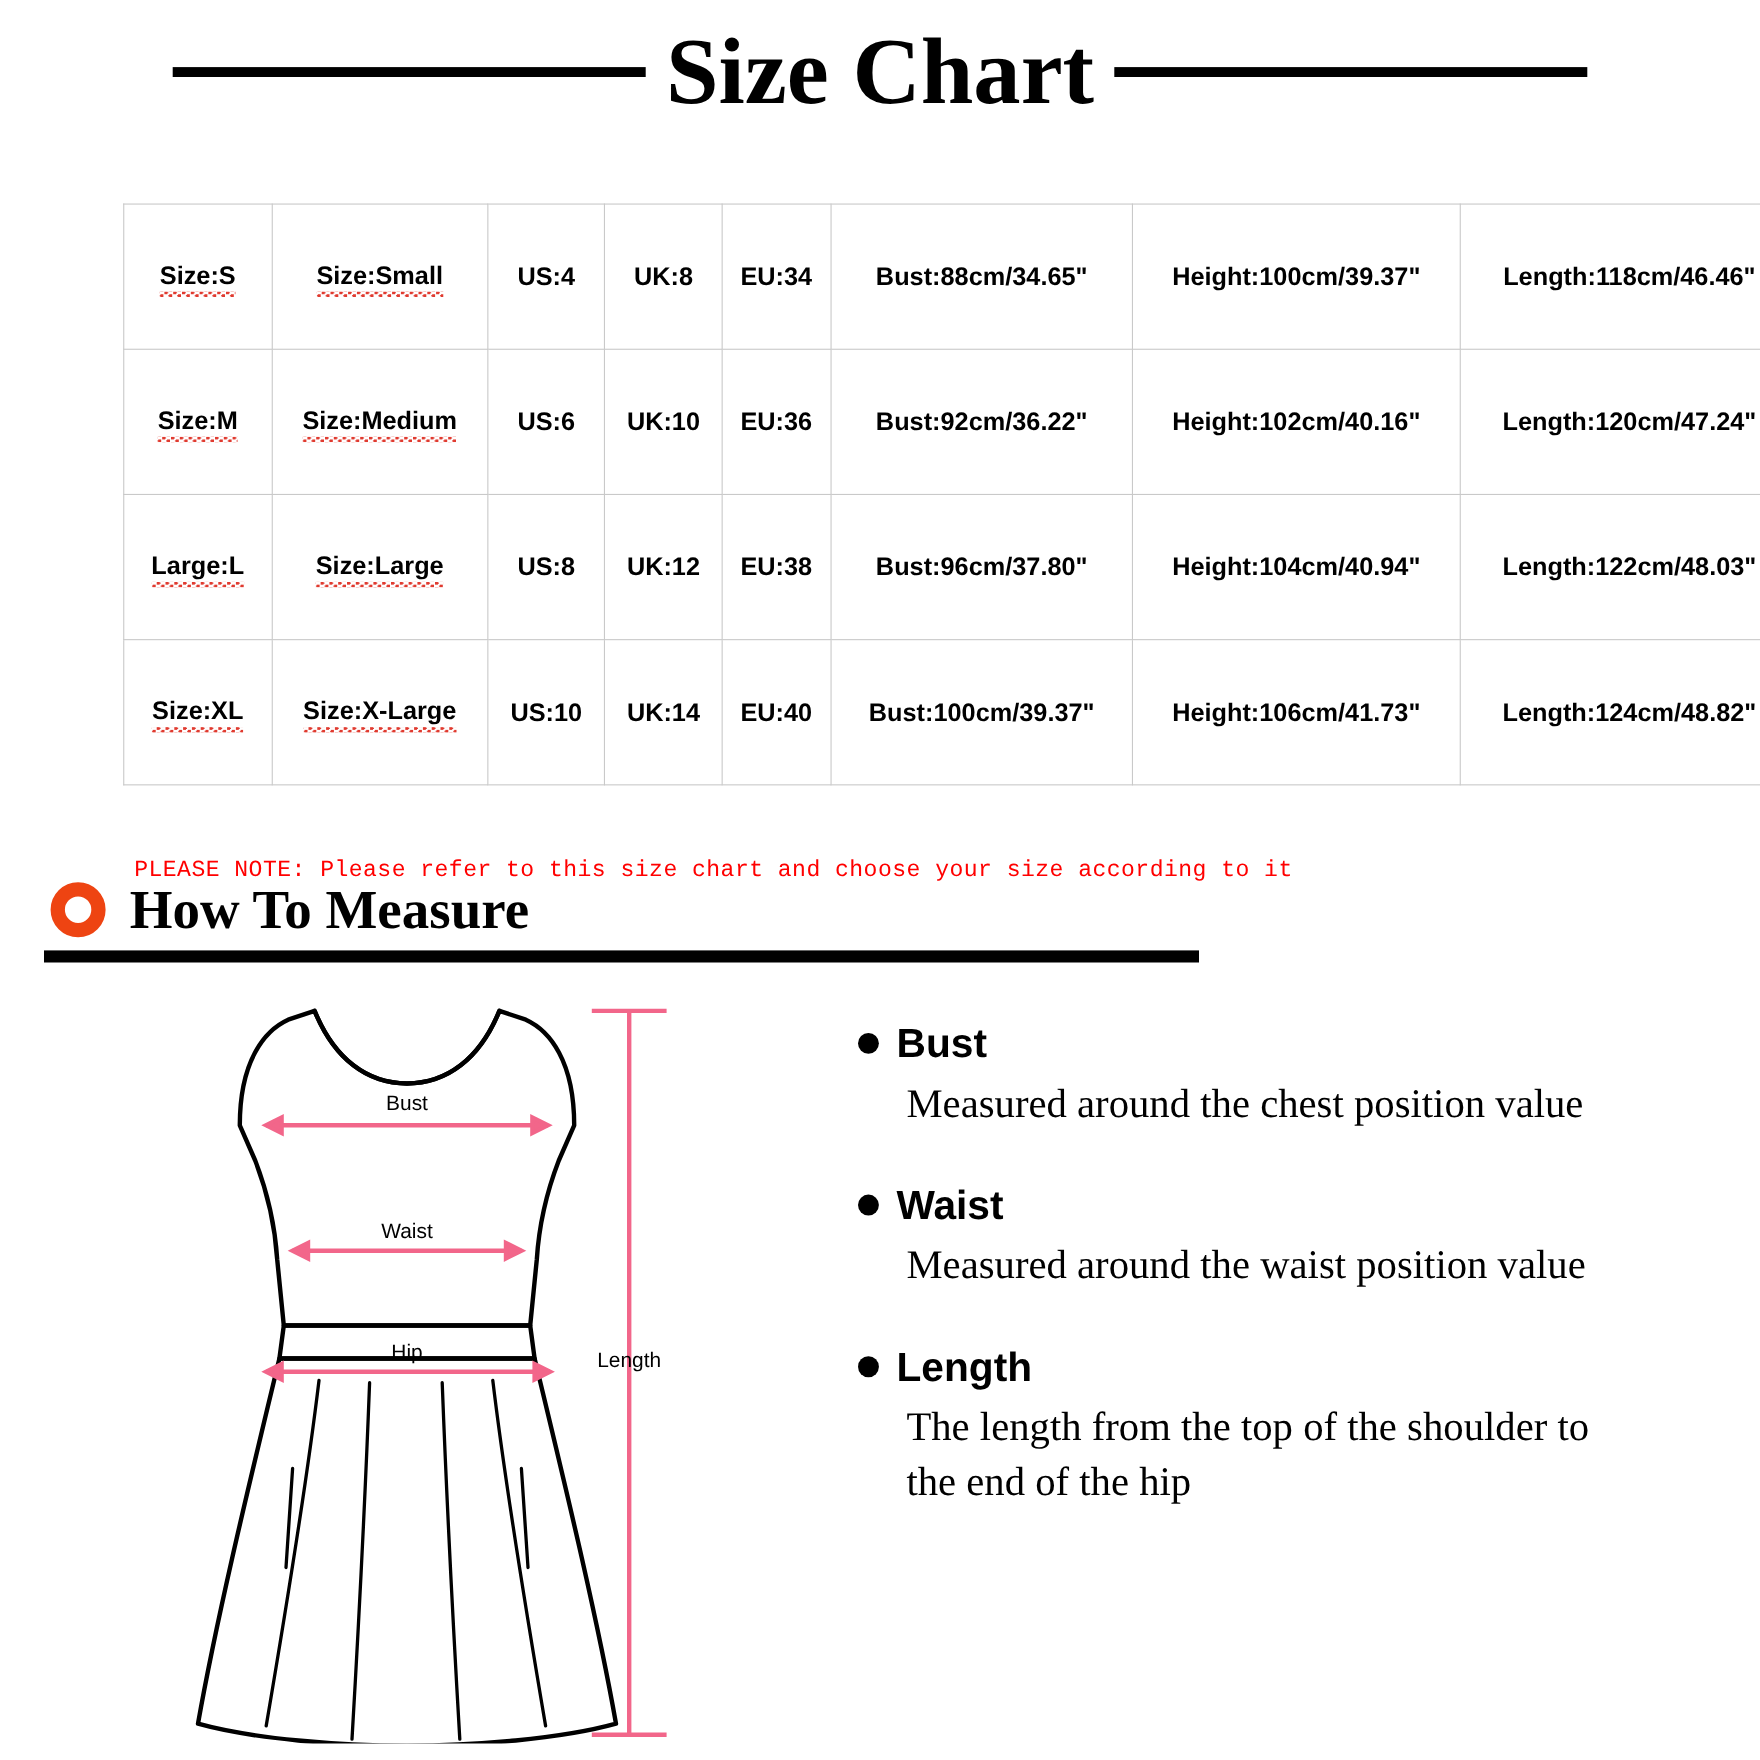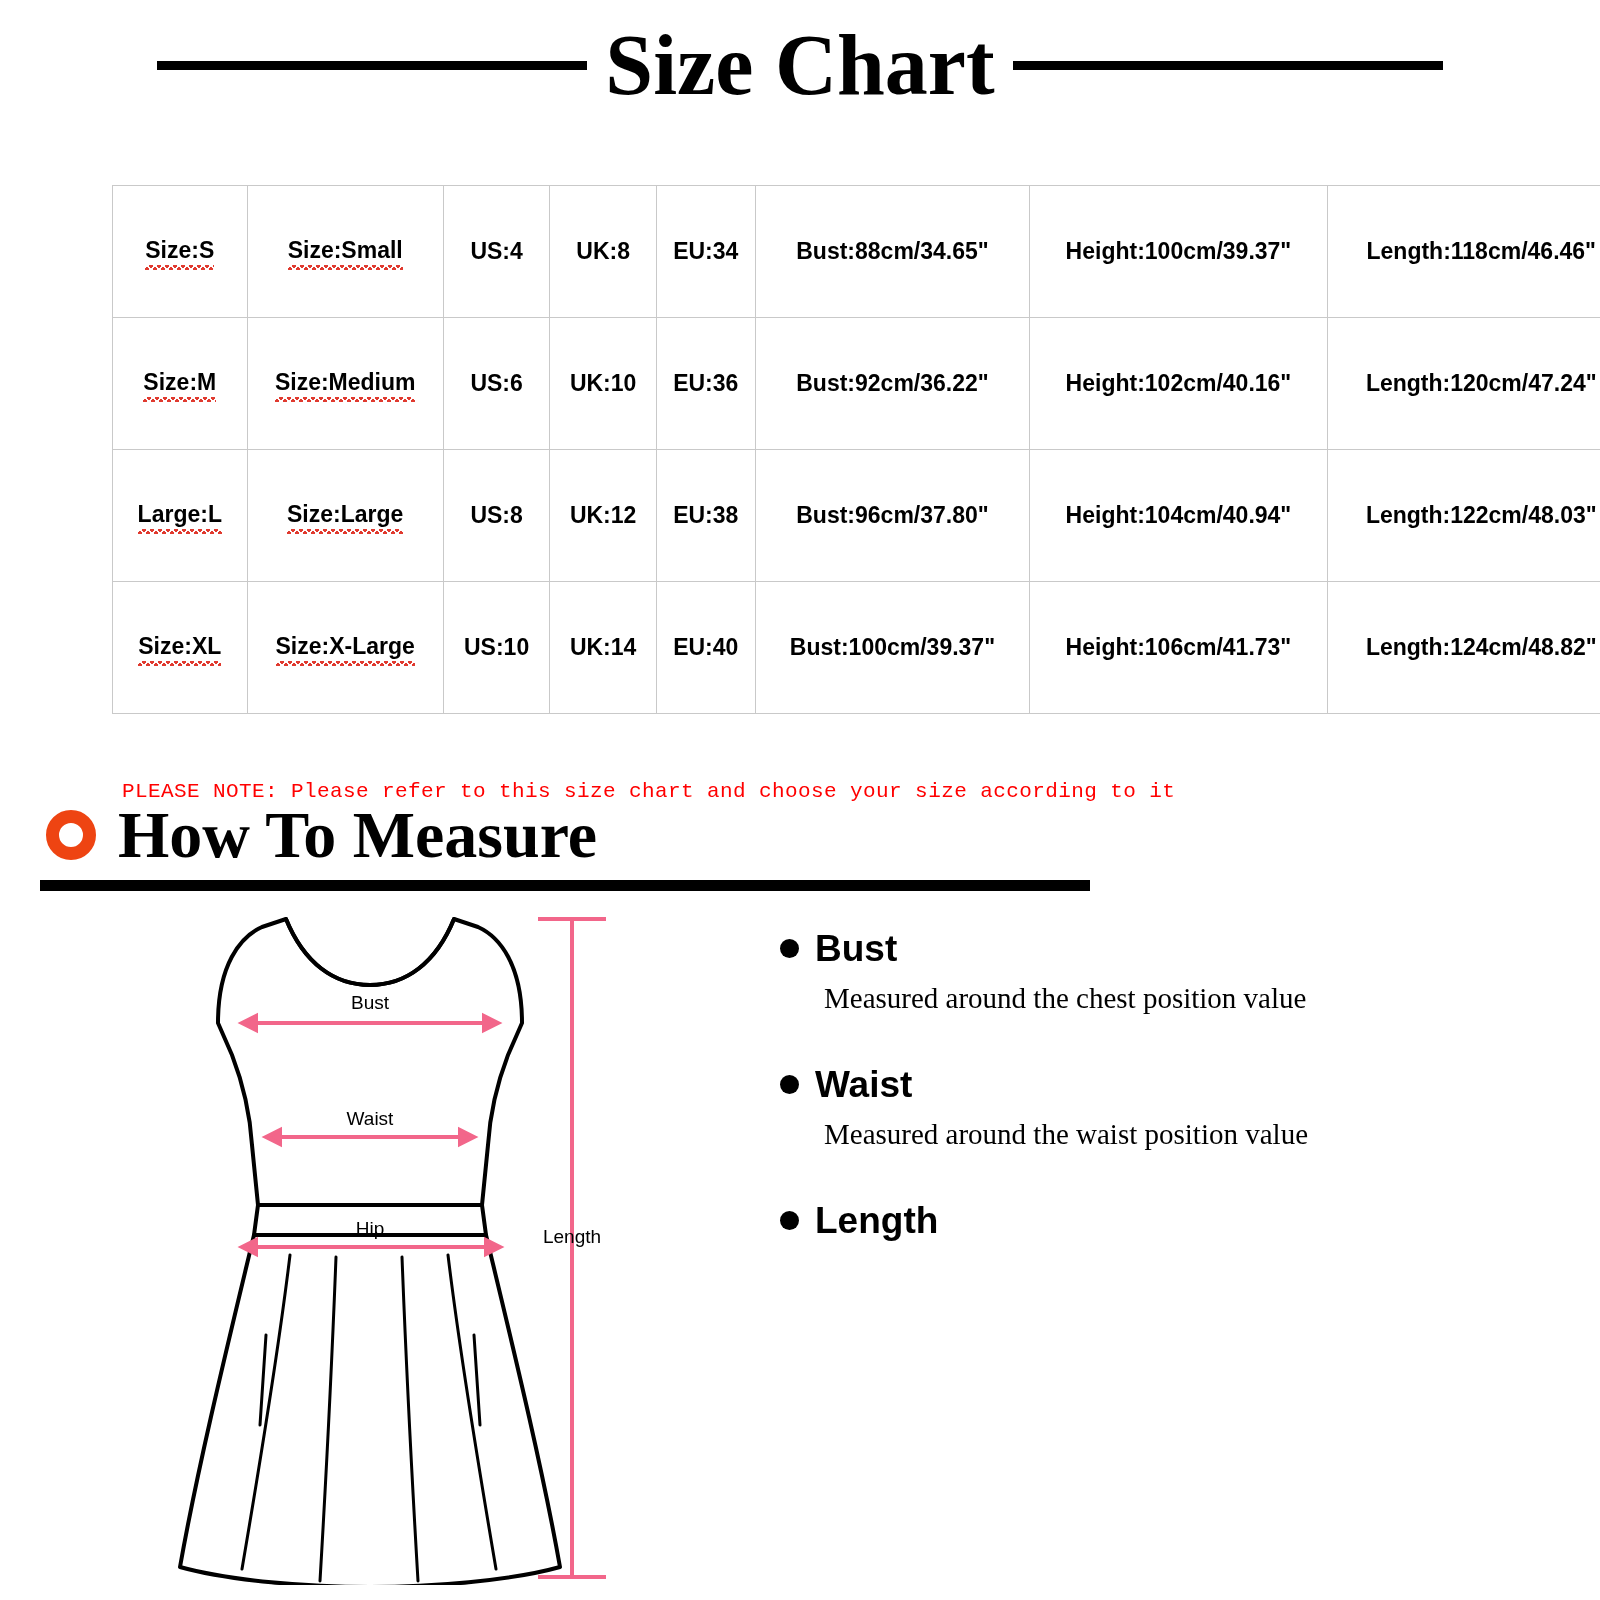--- a/index.html
+++ b/index.html
@@ -123,21 +123,21 @@
     width: 50px;
     height: 50px;
     border-radius: 50%;
     border: 13px solid #ee4412;
     box-sizing: border-box;
     flex: 0 0 auto;
     margin-left: 6px;
   }
   .htm-title {
     font-family: "Liberation Serif", serif;
-    font-size: 66px;
+    font-size: 50px;
     font-weight: 700;
     color: #000;
     line-height: 1;
   }
   .htm-bar {
     margin-top: 12px;
     height: 11px;
     background: #000;
     width: 1050px;
   }
@@ -172,21 +172,21 @@
   }
   .def-term {
     font-family: "Liberation Sans", sans-serif;
     font-size: 37px;
     font-weight: 700;
     color: #000;
     line-height: 1;
   }
   .def-desc {
     font-family: "Liberation Serif", serif;
-    font-size: 29px;
+    font-size: 37px;
     color: #000;
     margin-top: 12px;
     margin-left: 44px;
     line-height: 1.35;
     max-width: 640px;
   }
 </style>
 </head>
 <body>
 
@@ -334,15 +334,16 @@
       <span class="def-term">Waist</span>
     </div>
     <div class="def-desc">Measured around the waist position value</div>
   </div>
 
   <div class="def-block">
     <div class="def-head">
       <span class="def-dot"></span>
       <span class="def-term">Length</span>
     </div>
+    <div class="def-desc">The length from the top of the shoulder to the end of the hip</div>
   </div>
 
 </div>
 
 </body></html>

